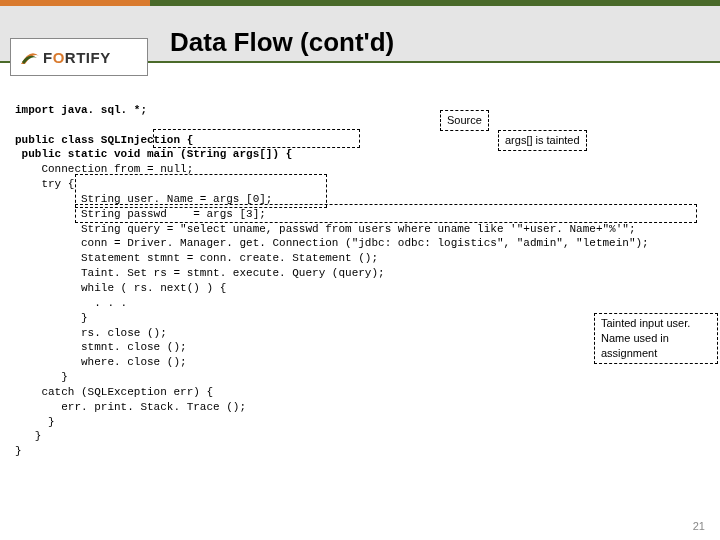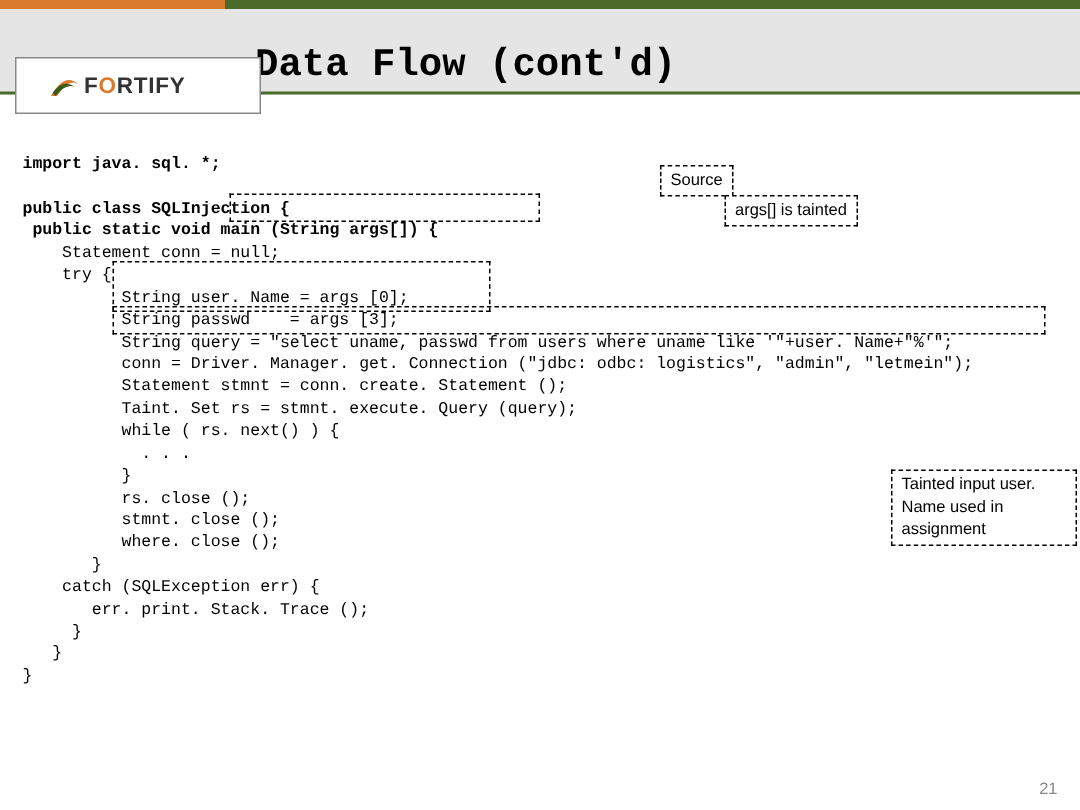--- a/index.html
+++ b/index.html
@@ -35,21 +35,21 @@
   .logo {
     position: absolute;
     left: 10px;
     top: 38px;
     width: 120px;
     height: 36px;
     background: #fff;
     border: 1px solid #888;
     display: flex;
     align-items: center;
-    padding: 0 21px;
+    padding: 0 8px;
     z-index: 5;
   }
   .logo-swoosh {
     width: 22px; height: 22px;
     position: relative;
   }
   .logo-swoosh svg { width:22px; height:22px; }
   .logo-text {
     font-family: Arial, sans-serif;
     font-weight: bold;
@@ -58,21 +58,20 @@
     letter-spacing: 0.5px;
     margin-left: 2px;
   }
   .logo-text .o { color: #d97a2e; }
   .title {
     font-size: 26px;
     font-weight: bold;
     color: #000;
     margin-left: 170px;
     margin-top: 18px;
-    font-family: Liberation Mono, monospace;
   }
   .code-area {
     margin: 25px 15px 0 15px;
     font-family: "Courier New", monospace;
     font-size: 11px;
     line-height: 1.35;
     white-space: pre;
     position: relative;
   }
   .code-area .kw { font-weight: bold; }
@@ -115,21 +114,21 @@
       </svg>
   </span>
   <span class="logo-text"><span>F</span><span class="o">O</span><span>RTIFY</span></span>
 </div>
 
 <div class="code-area">
 <span class="kw">import java. sql. *;</span>
 <span></span>
 <span class="kw">public class SQLInjection {</span>
 <span class="kw"> public static void main (String args[]) {</span>
-<span>    Statement conn = null;</span>
+<span>    Connection from = null;</span>
 <span>    try {</span>
 <span>          String user. Name = args [0];</span>
 <span>          String passwd    = args [3];</span>
 <span>          String query = "select uname, passwd from users where uname like '"+user. Name+"%'";</span>
 <span>          conn = Driver. Manager. get. Connection ("jdbc: odbc: logistics", "admin", "letmein");</span>
 <span>          Statement stmnt = conn. create. Statement ();</span>
 <span>          Taint. Set rs = stmnt. execute. Query (query);</span>
 <span>          while ( rs. next() ) {</span>
 <span>            . . .</span>
 <span>          }</span>
@@ -141,17 +140,17 @@
 <span>       err. print. Stack. Trace ();</span>
 <span>     }</span>
 <span>   }</span>
 <span>}</span>
 
   <div class="hl-box" style="left:138px; top:41px; width:205px; height:17px;"></div>
   <div class="hl-box" style="left:60px; top:86px; width:250px; height:32px;"></div>
   <div class="hl-box" style="left:60px; top:116px; width:620px; height:17px;"></div>
 
   <div class="annotation" style="left:425px; top:22px;">Source</div>
-  <div class="annotation" style="left:468px; top:42px;">args[] is tainted</div>
+  <div class="annotation" style="left:483px; top:42px;">args[] is tainted</div>
   <div class="annotation" style="left:555px; top:225px; width:110px; white-space:normal;margin-left:24px;">Tainted input user. Name used in assignment</div>
 </div>
 
 <div class="page-num">21</div>
 
 </body></html>

